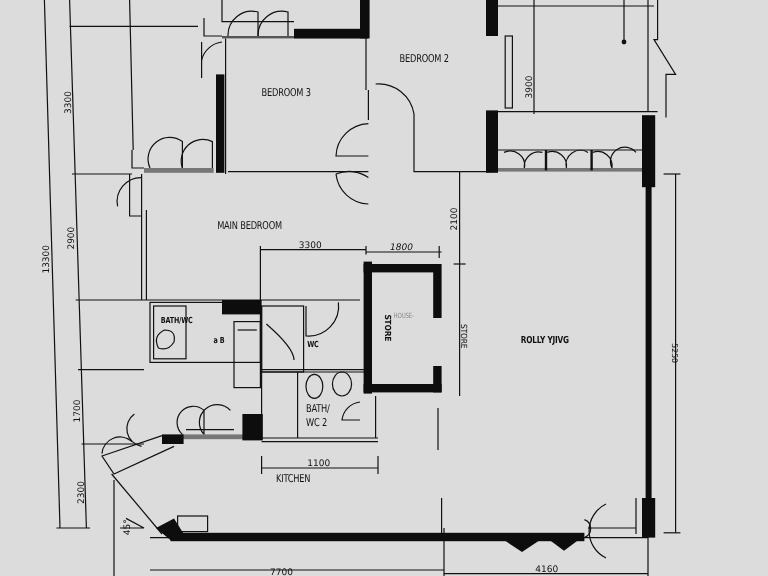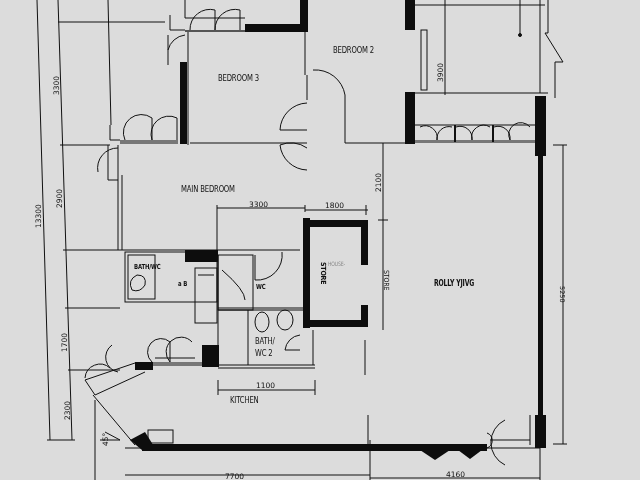--- a/index.html
+++ b/index.html
@@ -174,20 +174,20 @@
 <div class="lbl garbled vert-r" style="left:327px;top:262px;font-size:7px;">STORE</div>
 <div class="lbl vert-r" style="left:390px;top:270px;font-size:7px;">STORE</div>
 <div class="lbl" style="left:328px;top:260px;font-size:6px;color:#888;">HOUSE-</div>
 
 <div class="dim vert" style="left:34px;top:228px;">13300</div>
 <div class="dim vert" style="left:52px;top:95px;">3300</div>
 <div class="dim vert" style="left:55px;top:208px;">2900</div>
 <div class="dim vert" style="left:60px;top:352px;">1700</div>
 <div class="dim vert" style="left:63px;top:420px;">2300</div>
 <div class="dim" style="left:249px;top:200px;">3300</div>
-<div class="dim" style="left:325px;top:201px;">1800</div>
+<div class="dim" style="left:325px;top:201px;font-style:italic;">1800</div>
 <div class="dim vert" style="left:374px;top:192px;">2100</div>
 <div class="dim vert" style="left:436px;top:82px;">3900</div>
 <div class="dim" style="left:256px;top:381px;">1100</div>
 <div class="dim" style="left:225px;top:472px;">7700</div>
 <div class="dim" style="left:446px;top:470px;">4160</div>
 <div class="dim vert-r" style="left:566px;top:286px;font-size:6.5px;">5250</div>
 <div class="dim vert" style="left:101px;top:446px;">45°</div>
 
 </body></html>

